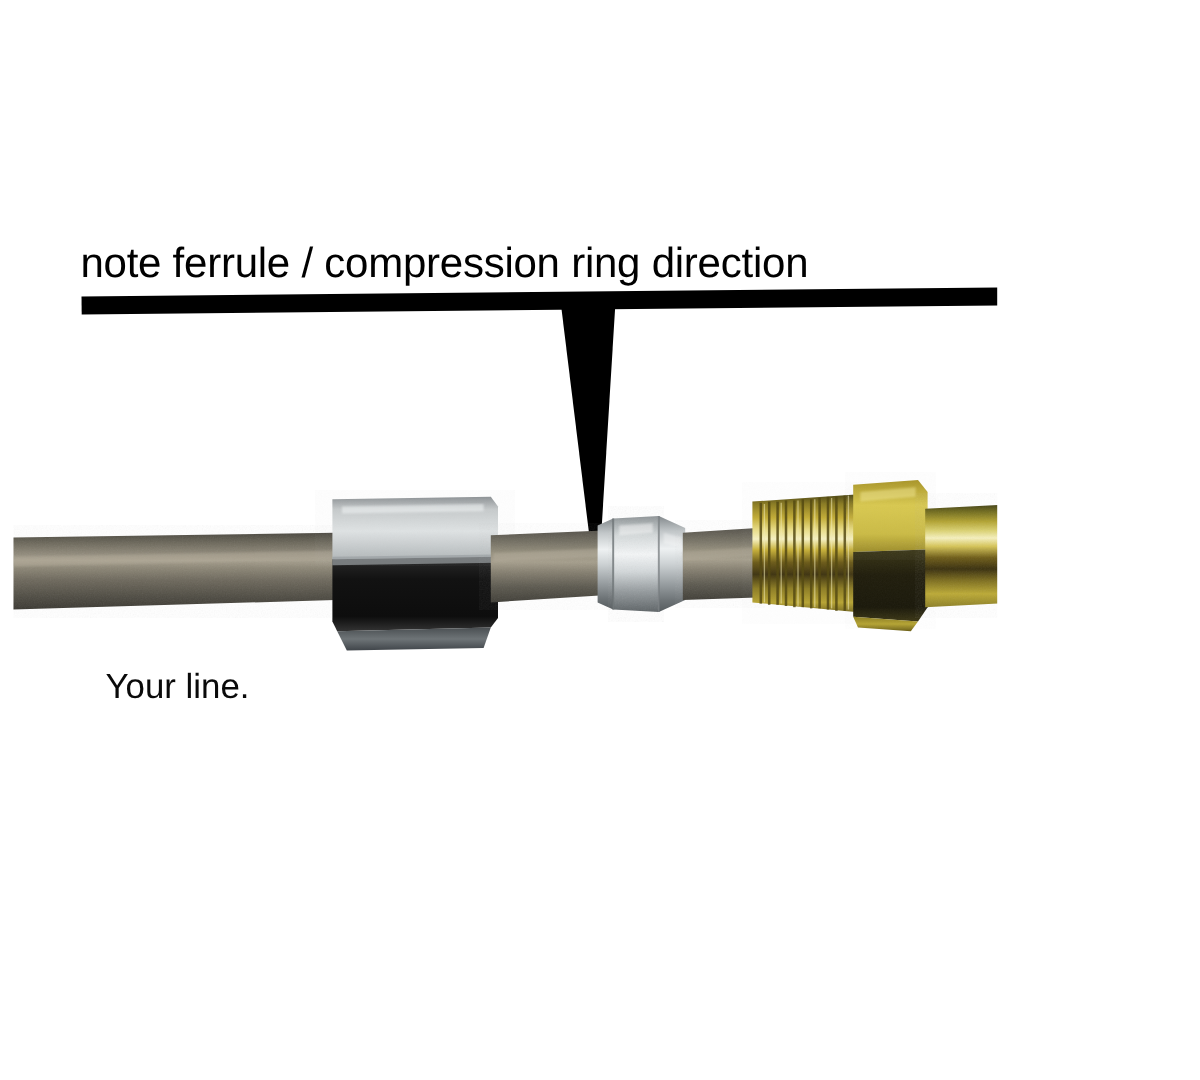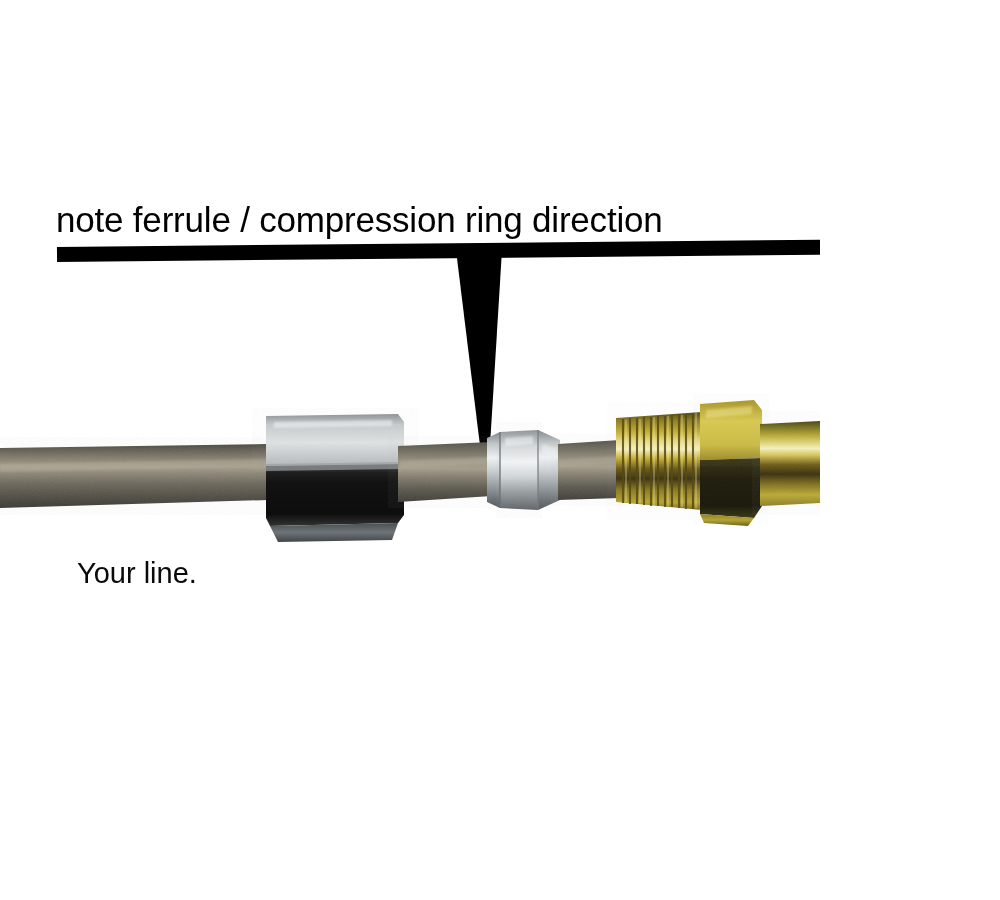--- a/index.html
+++ b/index.html
@@ -10,20 +10,21 @@
   }
   body {
     font-family: "Liberation Sans", sans-serif;
   }
   #stage {
     position: relative;
     width: 820px;
     height: 900px;
     background: #ffffff;
     overflow: hidden;
+    margin-left: 11px;
   }
 
   
   #caption-text {
     position: absolute;
     left: 56px;
     top: 199px;
     width: 860px;
     font-size: 35px;
     line-height: 42px;

